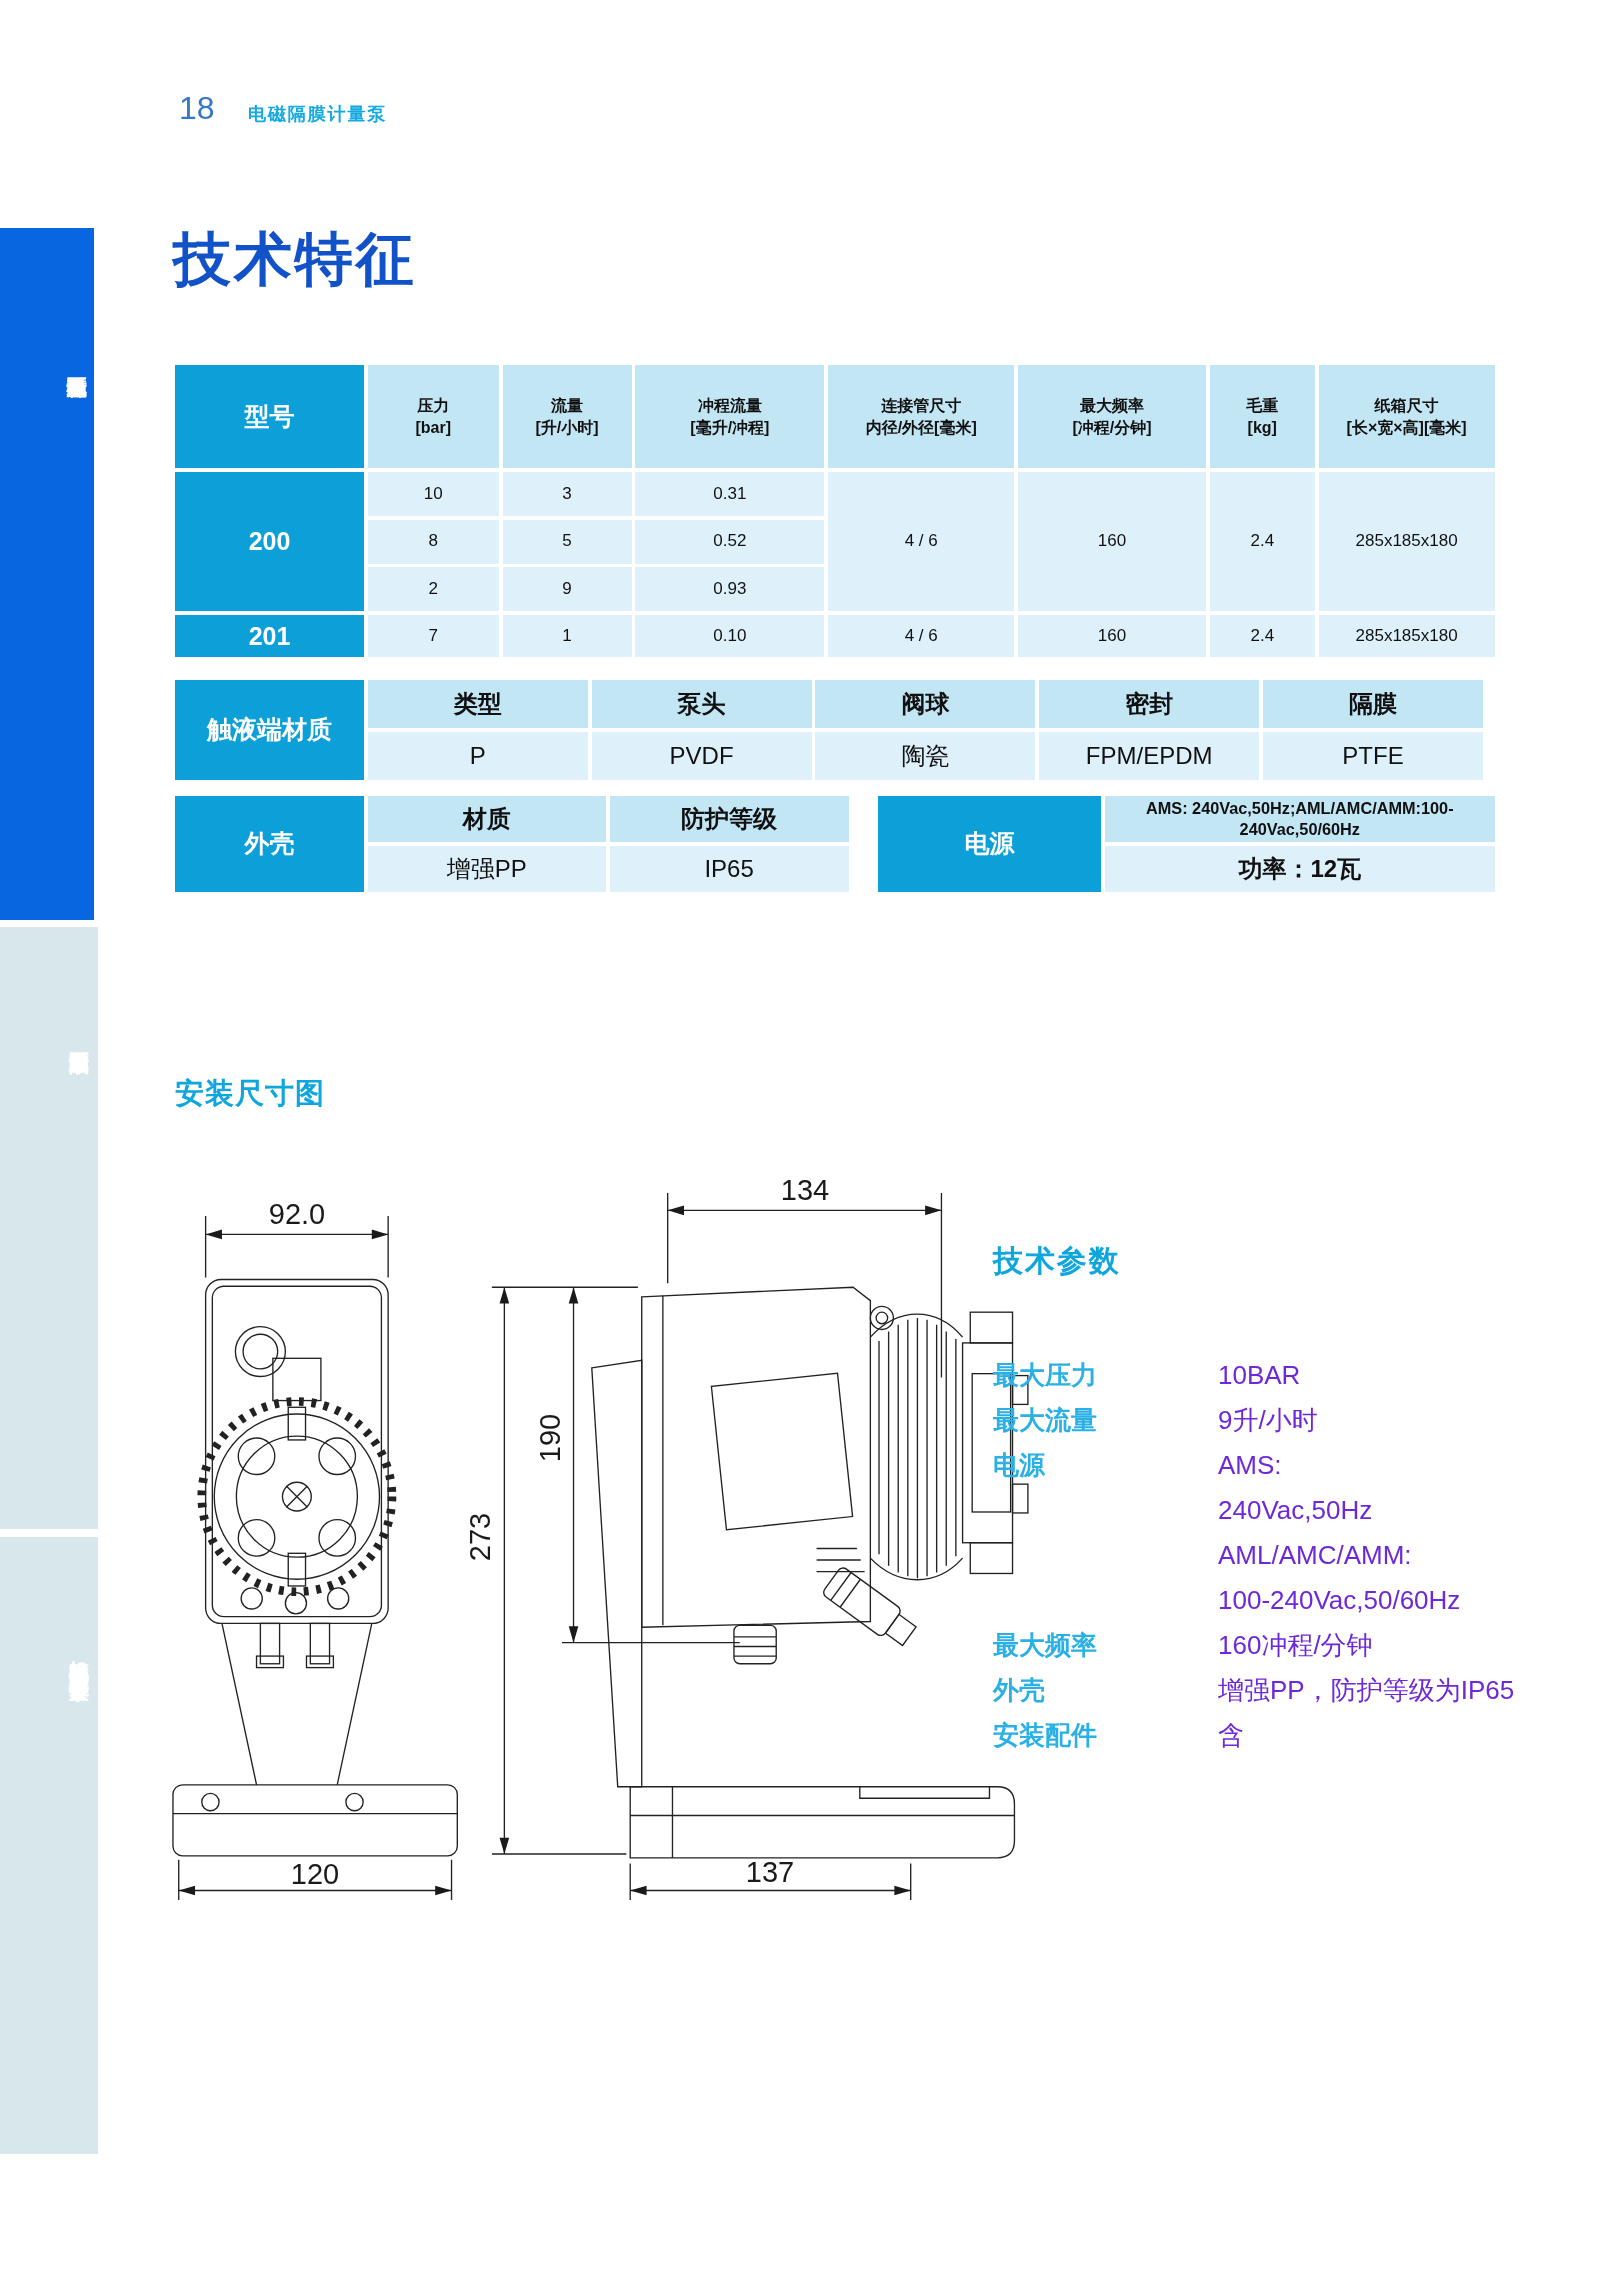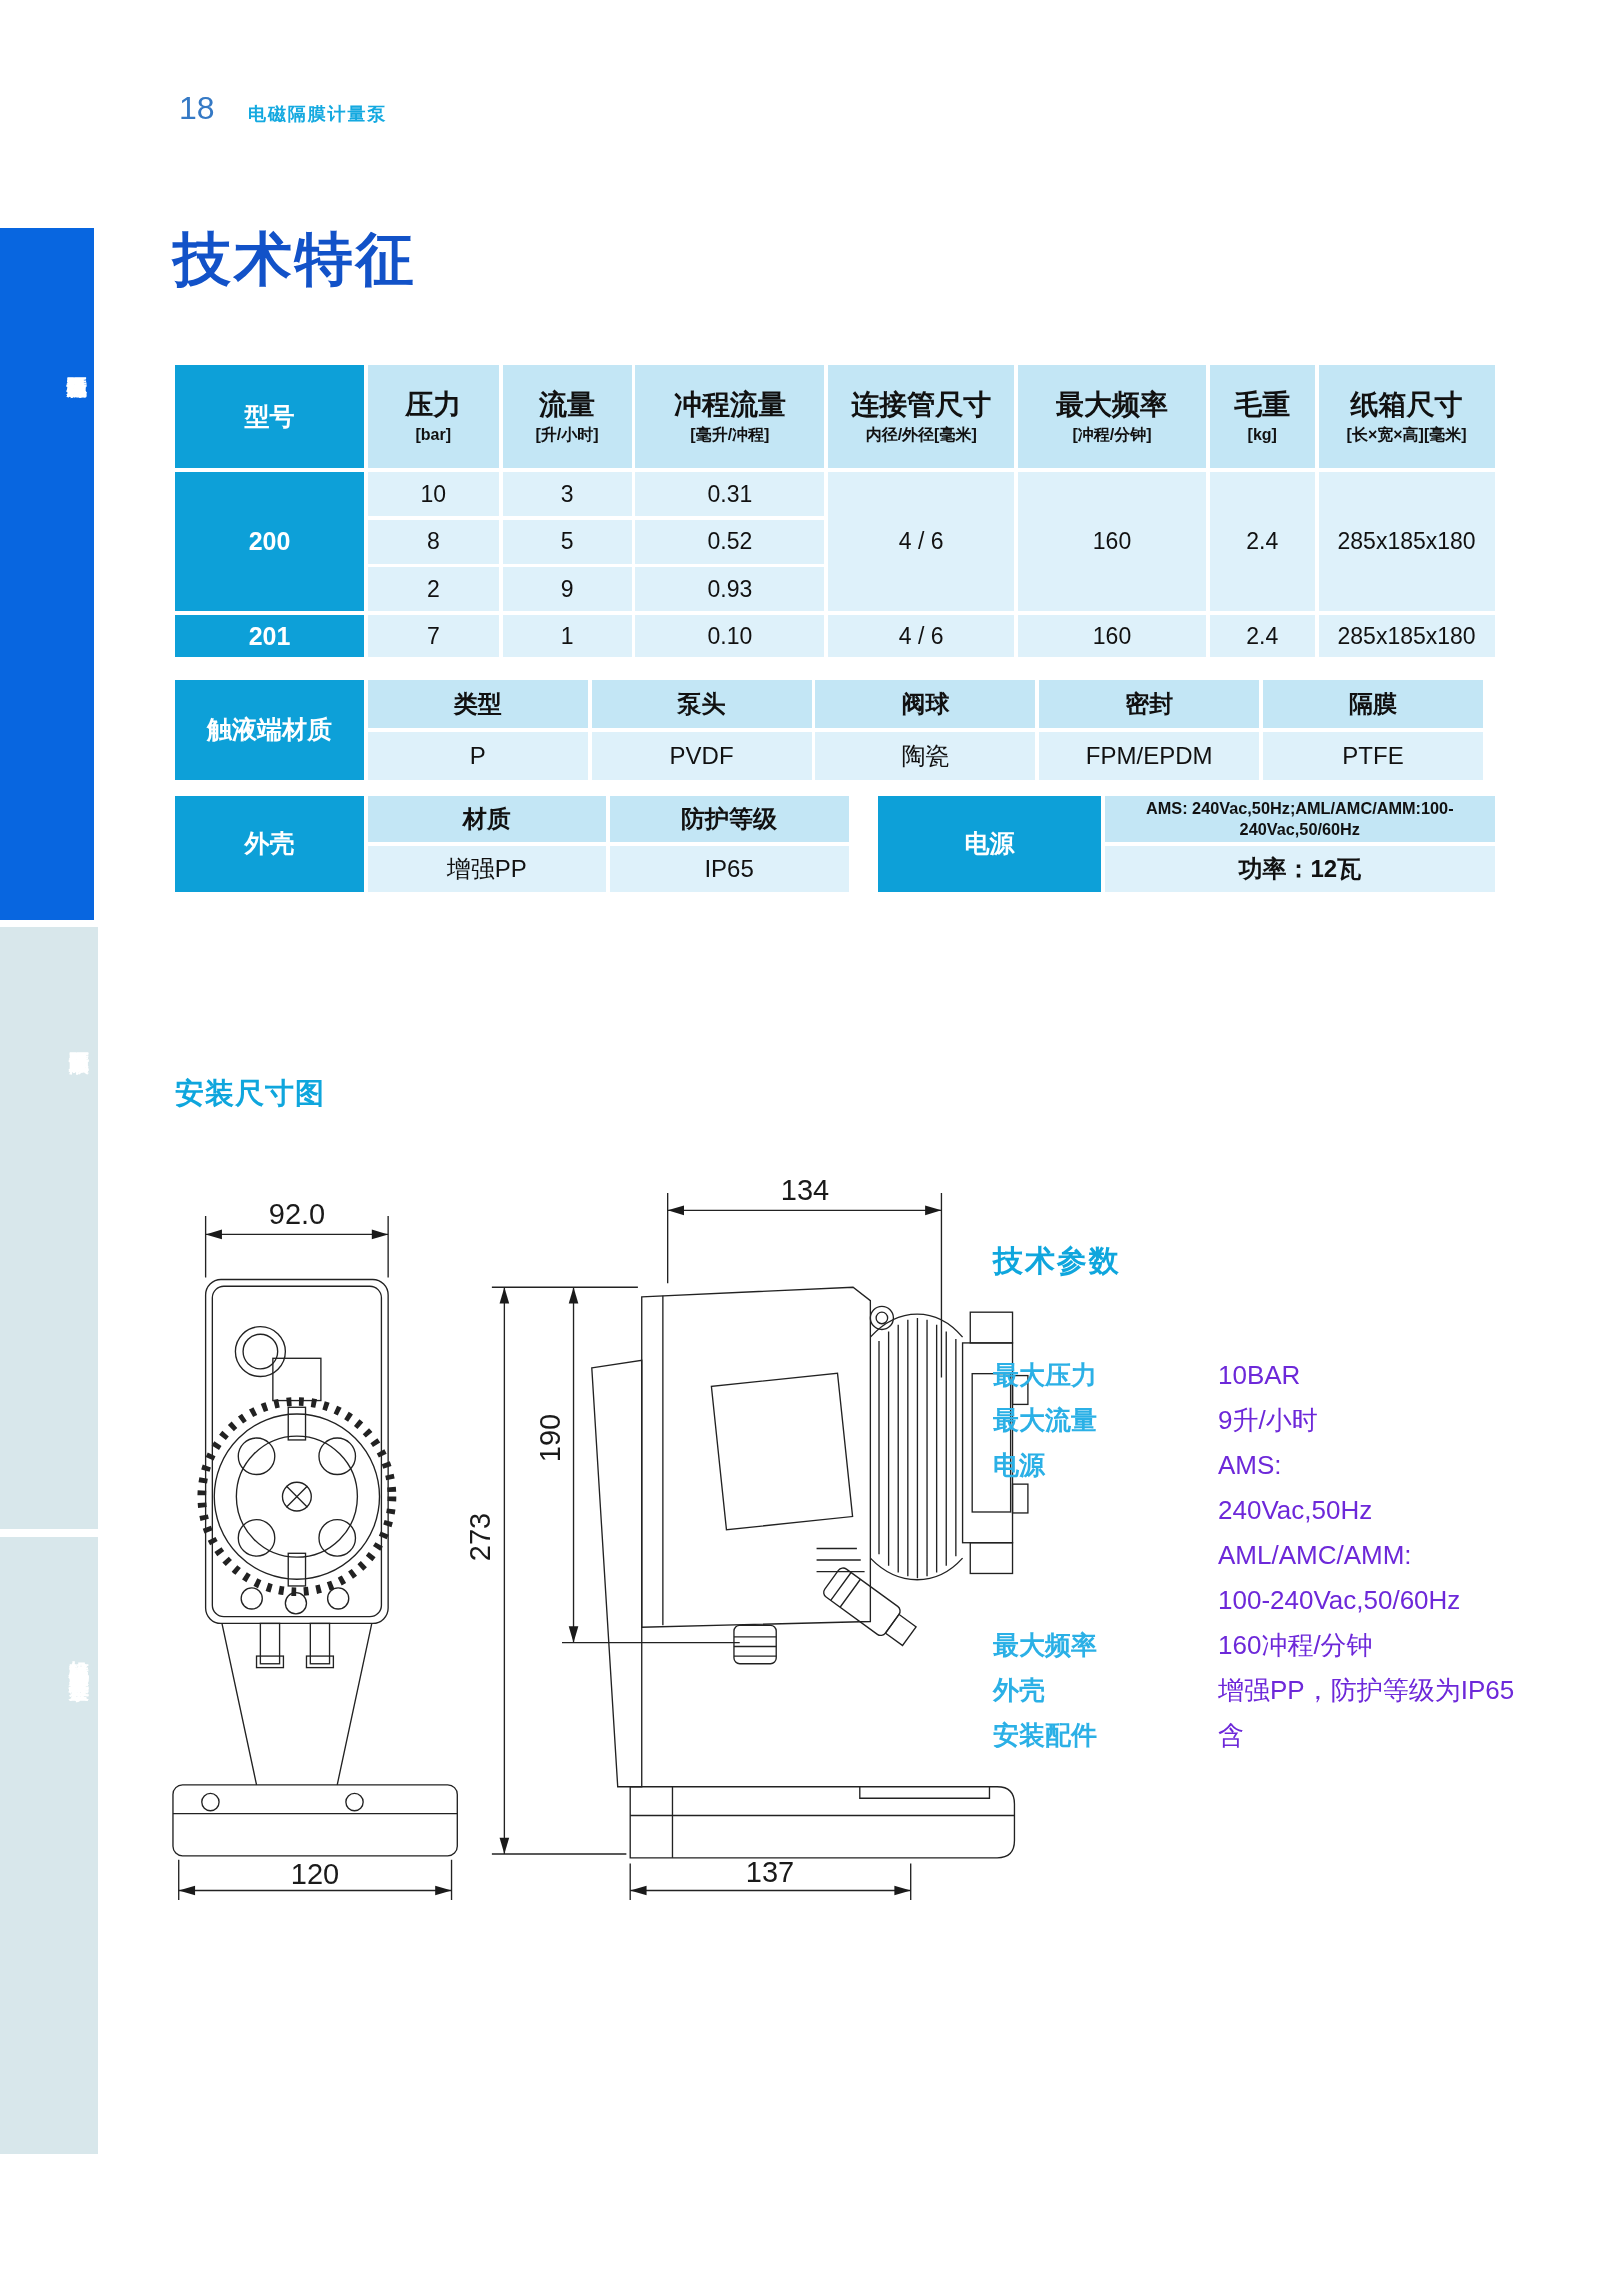--- a/index.html
+++ b/index.html
@@ -16,23 +16,23 @@
 .pagenum{position:absolute;left:179px;top:90px;font-size:32px;color:#3579c5}
 .htitle{position:absolute;left:248px;top:102px;font-size:18px;font-weight:bold;color:#14a9e0;letter-spacing:1.9px}
 .bigtitle{position:absolute;left:173px;top:221px;font-size:58px;font-weight:bold;color:#1252c8;letter-spacing:2.9px}
 .subtitle{position:absolute;font-size:29px;font-weight:bold;color:#0fa6dd;letter-spacing:1px}
 
 .grid{position:absolute;display:grid;gap:3.8px}
 .cell{display:flex;flex-direction:column;align-items:center;justify-content:center;
       text-align:center;line-height:1.32}
 .dark{background:#0da0d8;color:#fff;font-weight:bold;font-size:25px}
 .hdr{background:#c3e6f5;font-weight:bold}
-.h1{font-size:28px}
+.h1{font-size:16px}
 .h2{font-size:16px}
-.val{background:#def1fa;font-size:23px}
+.val{background:#def1fa;font-size:17px}
 .m25{font-size:24px}
 .small-pow{font-size:16.3px;font-weight:bold}
 .pow2{font-size:24px;font-weight:bold}
 
 .tp-title{position:absolute;left:993px;top:1241px;font-size:30px;font-weight:bold;color:#0fa6dd;letter-spacing:1.9px}
 .tp-list{position:absolute;left:993px;top:1353px;width:519px}
 .tp-row{display:flex;align-items:center;height:45px}
 .tp-label{width:225px;color:#2bb0e6;font-weight:bold;font-size:26px;flex:none}
 .tp-value{font-size:26px;color:#6d28d9;white-space:nowrap}
 

